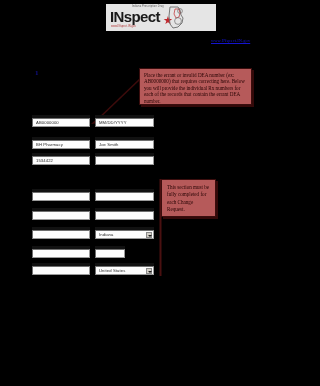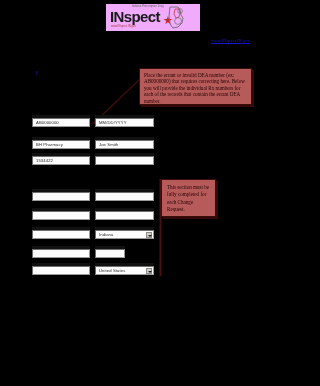--- a/index.html
+++ b/index.html
@@ -22,23 +22,23 @@
     width: 298px;
     height: 386px;
     background: #000000;
   }
 
   
   .logo-band {
     position: absolute;
     left: 106px;
     top: 4px;
-    width: 94px;
+    width: 110px;
     height: 27px;
-    background: #f0abfc;
+    background: #e5e5e5;
     overflow: hidden;
   }
   .logo-wordmark {
     position: absolute;
     left: 4px;
     top: 5px;
     font-family: "Liberation Sans", sans-serif;
     font-weight: 700;
     font-size: 15px;
     letter-spacing: -0.6px;

